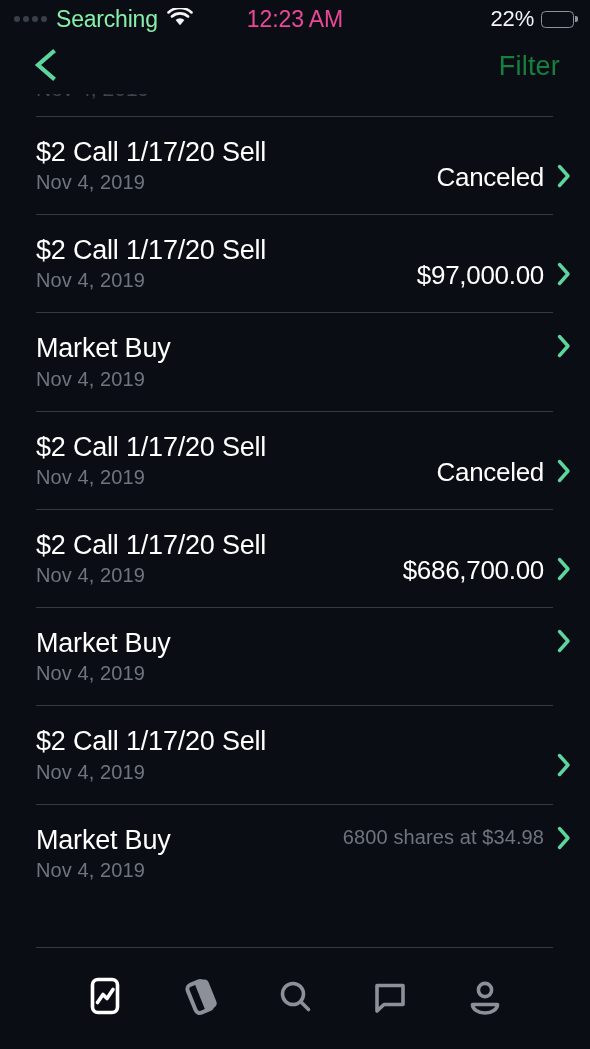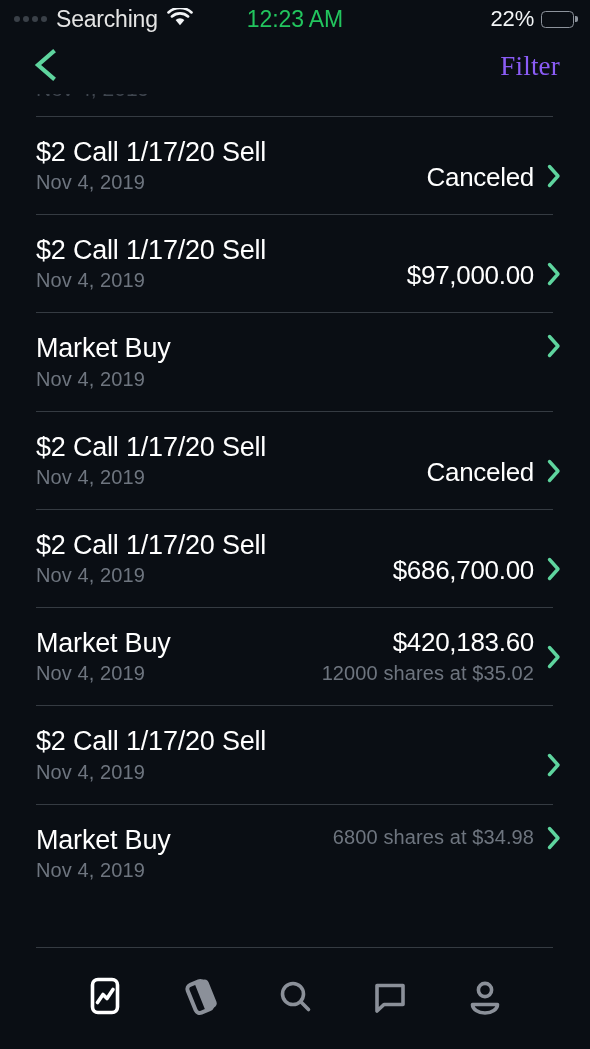--- a/index.html
+++ b/index.html
@@ -49,31 +49,31 @@
   .sig-dots i {
     display: block;
     width: 6px;
     height: 6px;
     border-radius: 50%;
     background: #3a4048;
   }
   .carrier {
     font-size: 23px;
     letter-spacing: -0.2px;
-    color: #e5e5e5;
+    color: #86efac;
   }
   .wifi { display: block; }
 
   .sb-time {
     position: absolute;
     left: 0; right: 0;
     text-align: center;
     font-size: 23px;
     letter-spacing: -0.1px;
-    color: #22c55e;
+    color: #ec4899;
     pointer-events: none;
   }
 
   .sb-right {
     margin-left: auto;
     display: flex;
     align-items: center;
     gap: 7px;
   }
   .batt-pct {
@@ -122,22 +122,22 @@
     display: flex;
     align-items: center;
     justify-content: flex-start;
     cursor: pointer;
     background: none;
     border: none;
   }
   .filter-btn {
     background: none;
     border: none;
-    color: #8b5cf6;
-    font-family: Liberation Serif, serif;
+    color: #15803d;
+    font-family: Liberation Sans, sans-serif;
     font-size: 27px;
     letter-spacing: 0.2px;
     cursor: pointer;
     padding: 4px 2px;
   }
 
   
   .list {
     flex: 1 1 auto;
     position: relative;
@@ -157,21 +157,21 @@
     top: -17px;
     font-size: 21px;
     color: #6c7480;
     opacity: 0.55;
   }
 
   .row {
     position: relative;
     display: flex;
     align-items: flex-start;
-    padding: 21px 28px 20px 36px;
+    padding: 21px 18px 20px 36px;
     cursor: pointer;
   }
   .row::before {
     content: "";
     position: absolute;
     top: 0;
     left: 36px;
     right: 37px;
     height: 1px;
     background: #5a6068;
@@ -392,24 +392,20 @@
               </svg>
             </span>
           </div>
         </div>
         <div class="row">
           <div class="row-left">
             <div class="row-title">Market Buy</div>
             <div class="row-date">Nov 4, 2019</div>
           </div>
           <div class="row-right">
-            <div class="row-right-text">
-              <div class="row-amount">$420,183.60</div>
-              <div class="row-sub">12000 shares at $35.02</div>
-            </div>
             <span class="row-chevron">
               <svg width="16" height="26" viewBox="0 0 16 26">
                 <path d="M3.5 3.5 L12 13 L3.5 22.5" stroke="#5ed49e" stroke-width="3.4" fill="none" stroke-linecap="round" stroke-linejoin="round"></path>
               </svg>
             </span>
           </div>
         </div>
         <div class="row no-sub">
           <div class="row-left">
             <div class="row-title">$2 Call 1/17/20 Sell</div>

